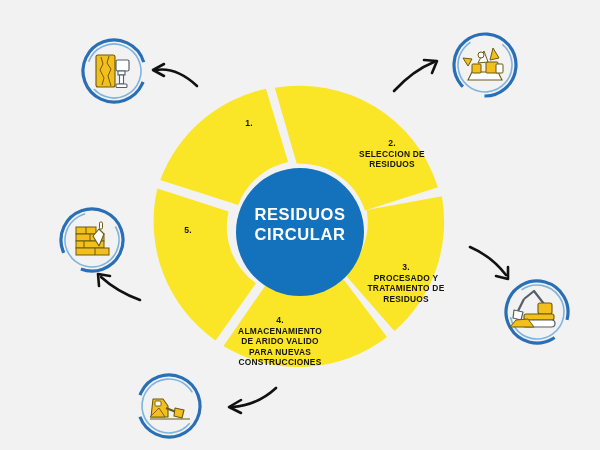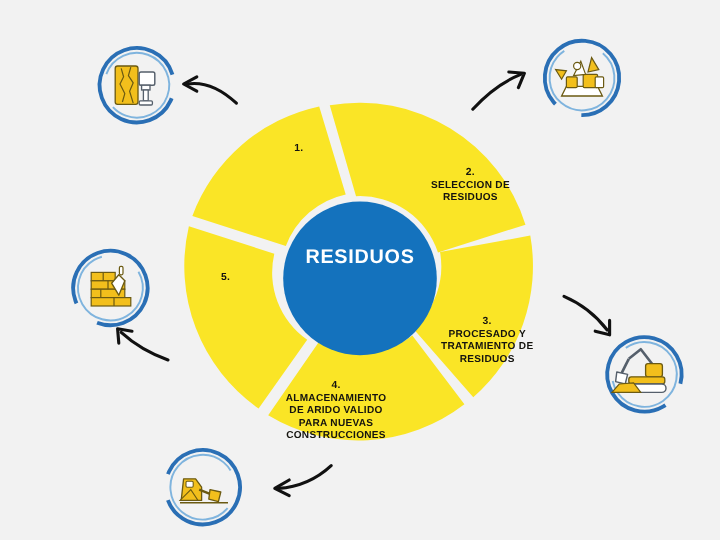--- a/index.html
+++ b/index.html
@@ -266,15 +266,16 @@
 DE ARIDO VALIDO
 PARA NUEVAS
 CONSTRUCCIONES</span>
   </div>
   <div class="seg-label" id="label-5">
     <span class="seg-num">5.</span>
   </div>
 
   <div id="center-text">
     <span>RESIDUOS</span>
+    <span>CIRCULAR</span>
   </div>
 
 </div>
 
 </body></html>

